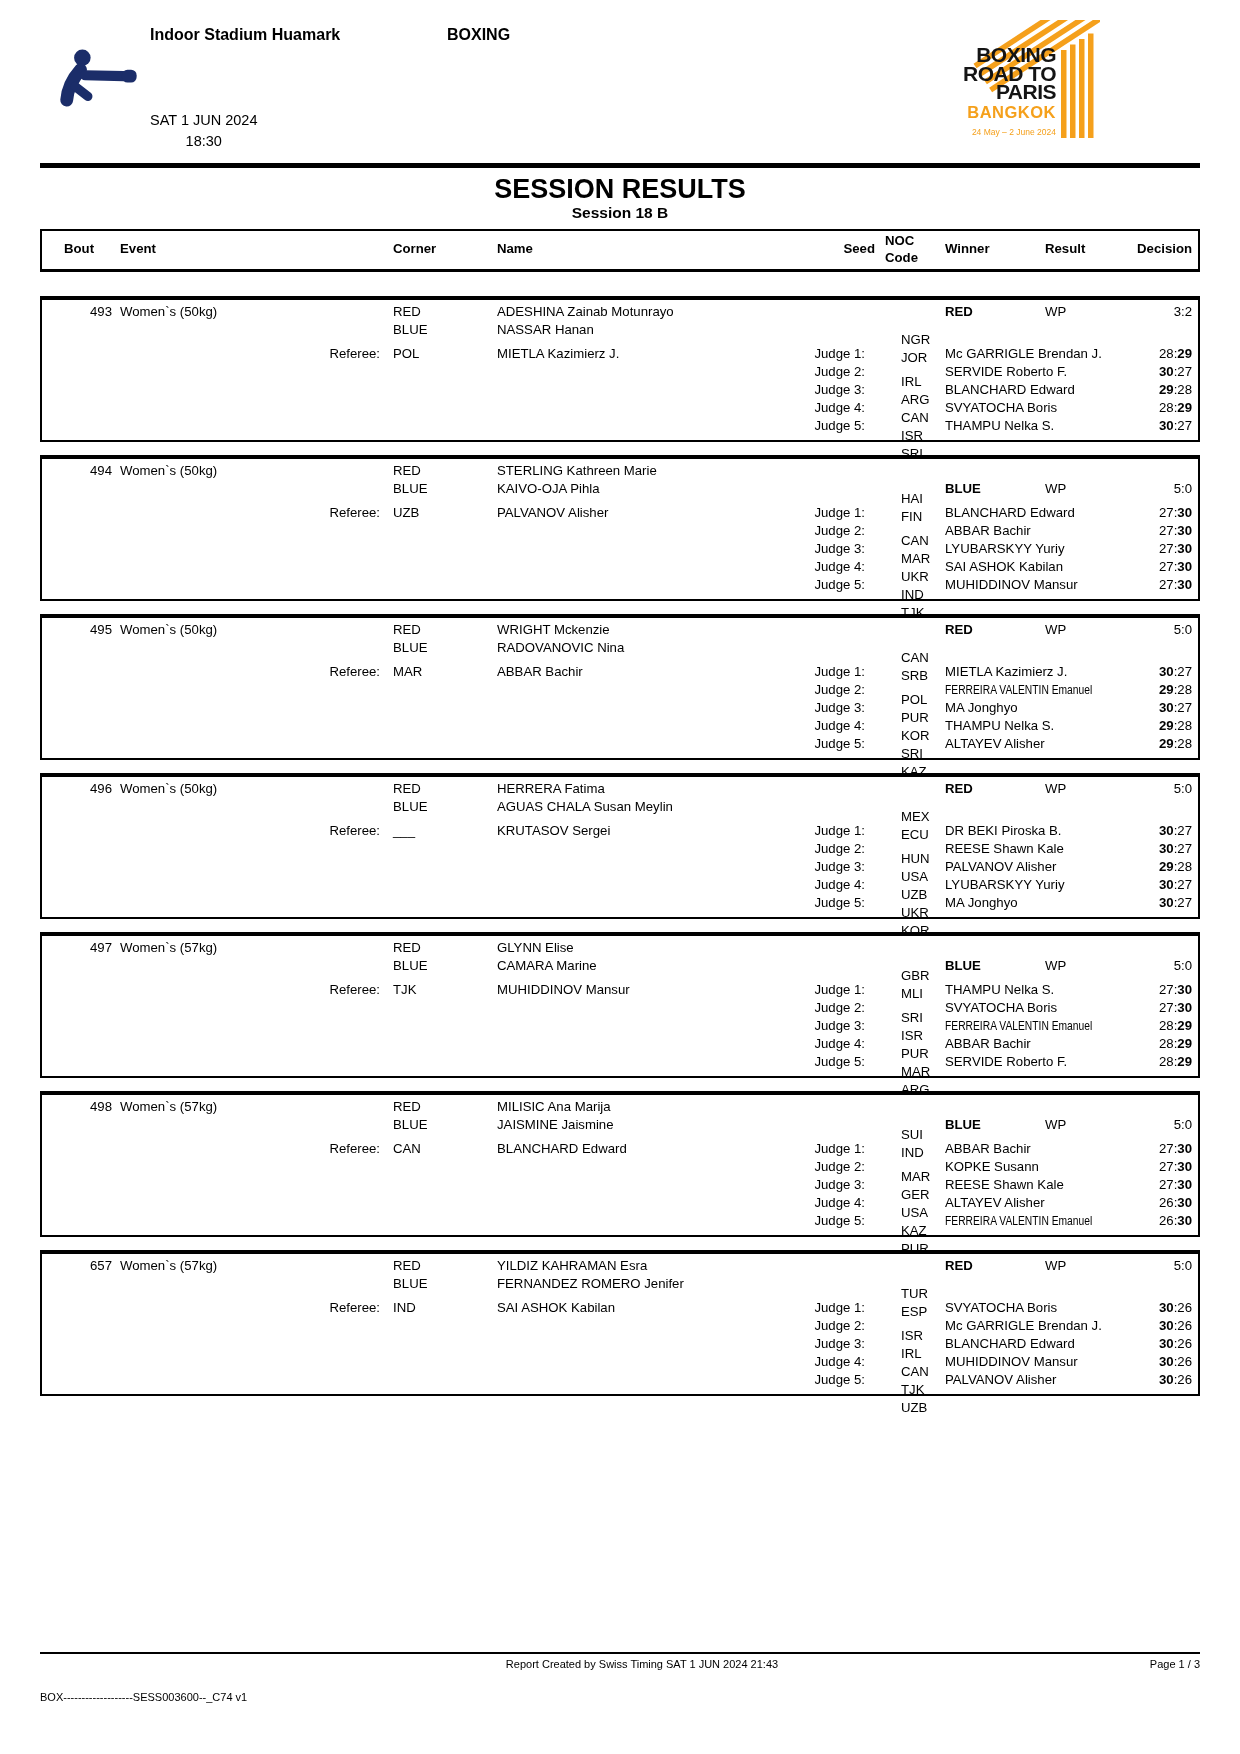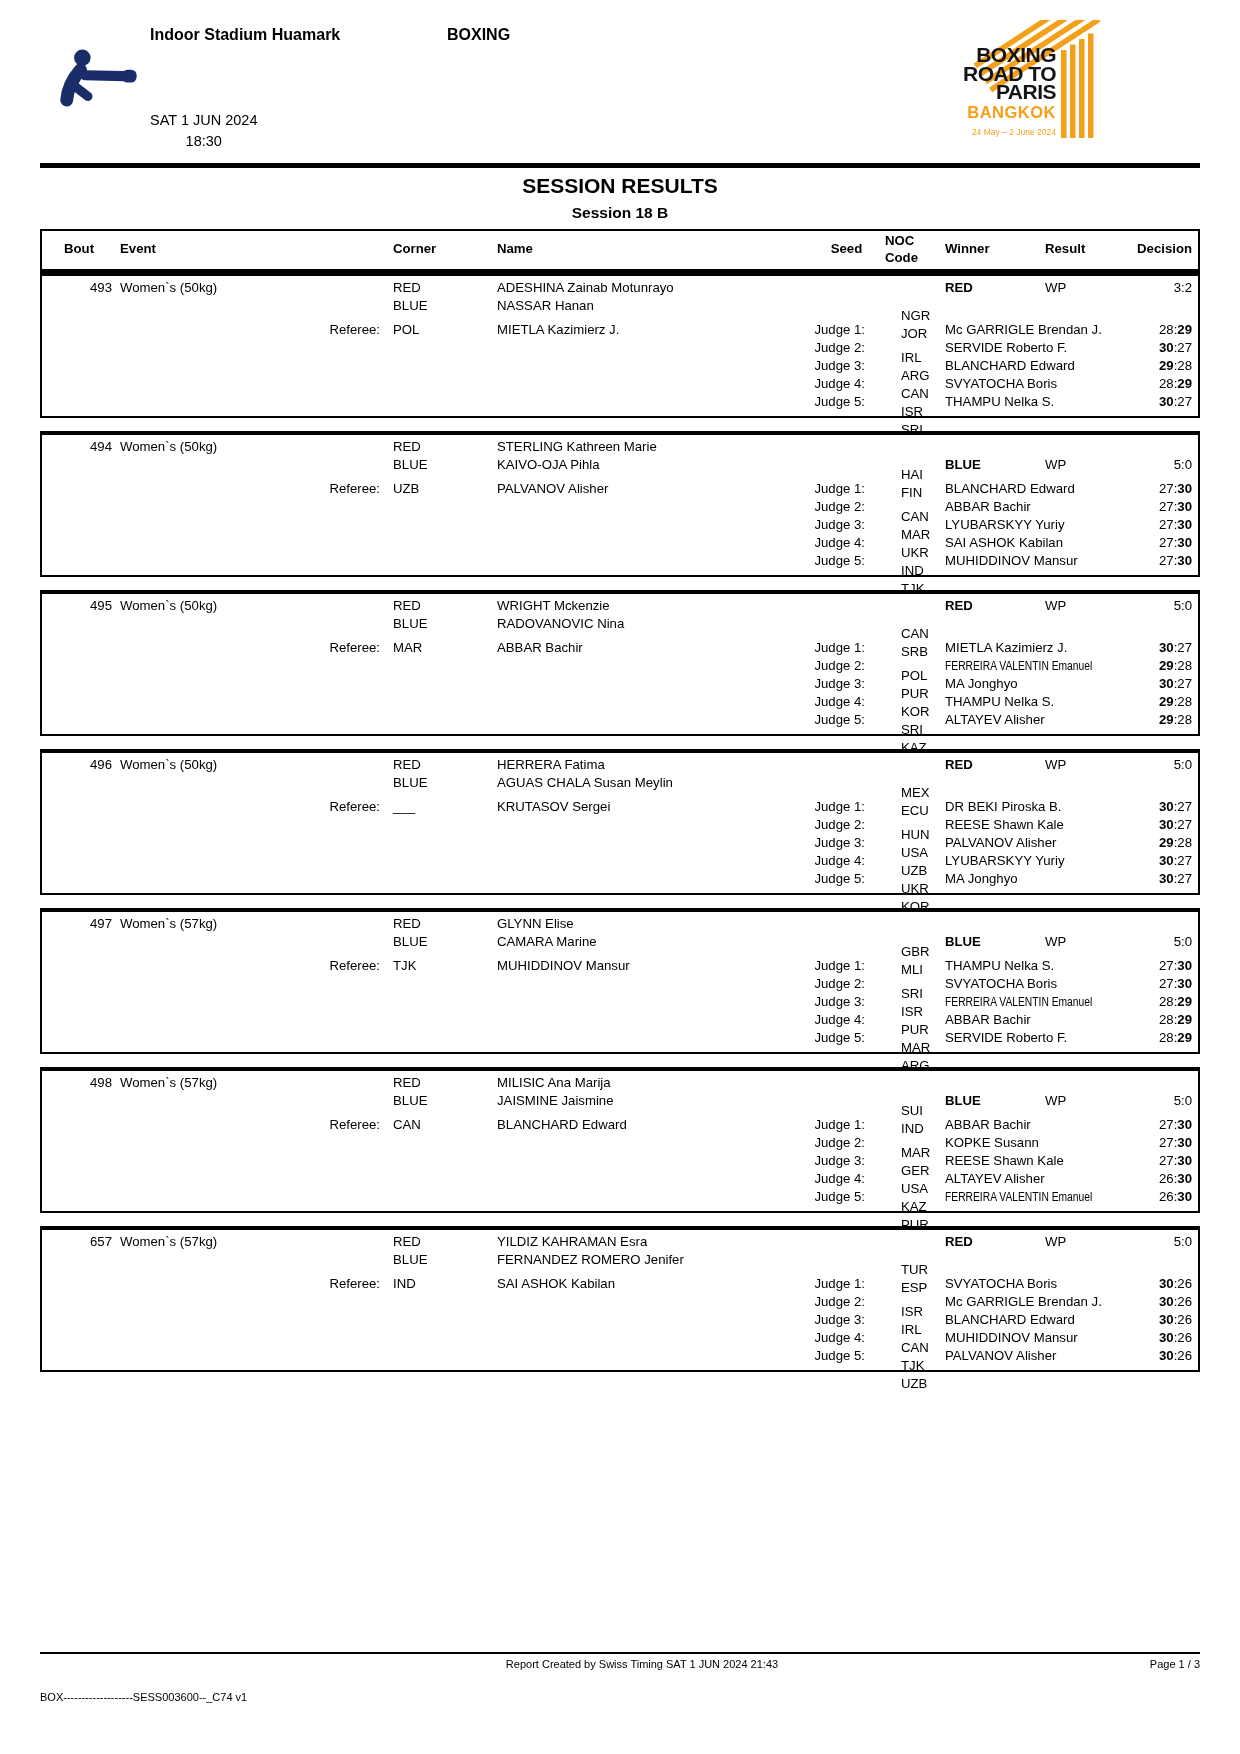--- a/index.html
+++ b/index.html
@@ -14,28 +14,28 @@
   .sport{position:absolute;left:447px;top:26px;font-size:16px;font-weight:bold;}
   .datetime{position:absolute;left:150px;top:110px;font-size:14.5px;line-height:21px;text-align:center;}
   .pictogram{position:absolute;left:52px;top:46px;}
   .event-logo{position:absolute;left:925px;top:20px;width:175px;height:135px;}
   .logo-stripes{position:absolute;left:0;top:0;}
   .logo-text{position:absolute;right:44px;top:26px;text-align:right;line-height:18.5px;}
   .logo-main{font-size:21px;font-weight:bold;letter-spacing:-0.5px;color:#141414;}
   .logo-city{font-size:16.5px;font-weight:bold;color:#F5A01B;letter-spacing:0.5px;margin-top:1px;}
   .logo-dates{font-size:8.5px;color:#F5A01B;margin-top:2px;}
   .top-rule{position:absolute;left:40px;top:163px;width:1160px;height:5px;background:#000;}
-  .title{position:absolute;left:0;top:174px;width:100%;text-align:center;font-size:21px;font-weight:bold;}
+  .title{position:absolute;left:0;top:174px;width:100%;text-align:center;font-size:27px;font-weight:bold;}
   .subtitle{position:absolute;left:0;top:204px;width:100%;text-align:center;font-size:15.5px;font-weight:bold;}
   
   .content{position:absolute;left:40px;top:229px;width:1160px;}
-  .thead{position:relative;height:38px;border:2px solid #000;border-bottom-width:3px;margin-bottom:0;}
+  .thead{position:relative;height:38px;border:2px solid #000;border-bottom-width:3px;margin-bottom:24px;}
   .th{position:absolute;top:10px;font-weight:bold;white-space:nowrap;}
   .h-bout{left:22px;}  .h-event{left:78px;}  .h-corner{left:351px;text-align:center;}  .h-name{left:455px;}
-  .h-seed{left:776px;width:57px;text-align:center;}
+  .h-seed{left:776px;width:57px;text-align:right;}
   .h-noc1{left:843px;top:2px;}  .h-noc2{left:843px;top:19px;}
   .h-winner{left:903px;}  .h-result{left:1003px;}  .h-decision{right:6px;}
   .bout-box{position:relative;border:2px solid #000;border-top-width:4px;margin-bottom:13px;padding:4px 0 4px 0;}
   .row{position:relative;height:18px;}
   .row > span{position:absolute;top:0;white-space:nowrap;}
   .c-boutno{left:14px;width:56px;text-align:right;}
   .c-event{left:78px;}
   .c-corner{left:351px;}
   .c-name{left:455px;}
   .c-noc{left:859px;margin-top:28px;}

